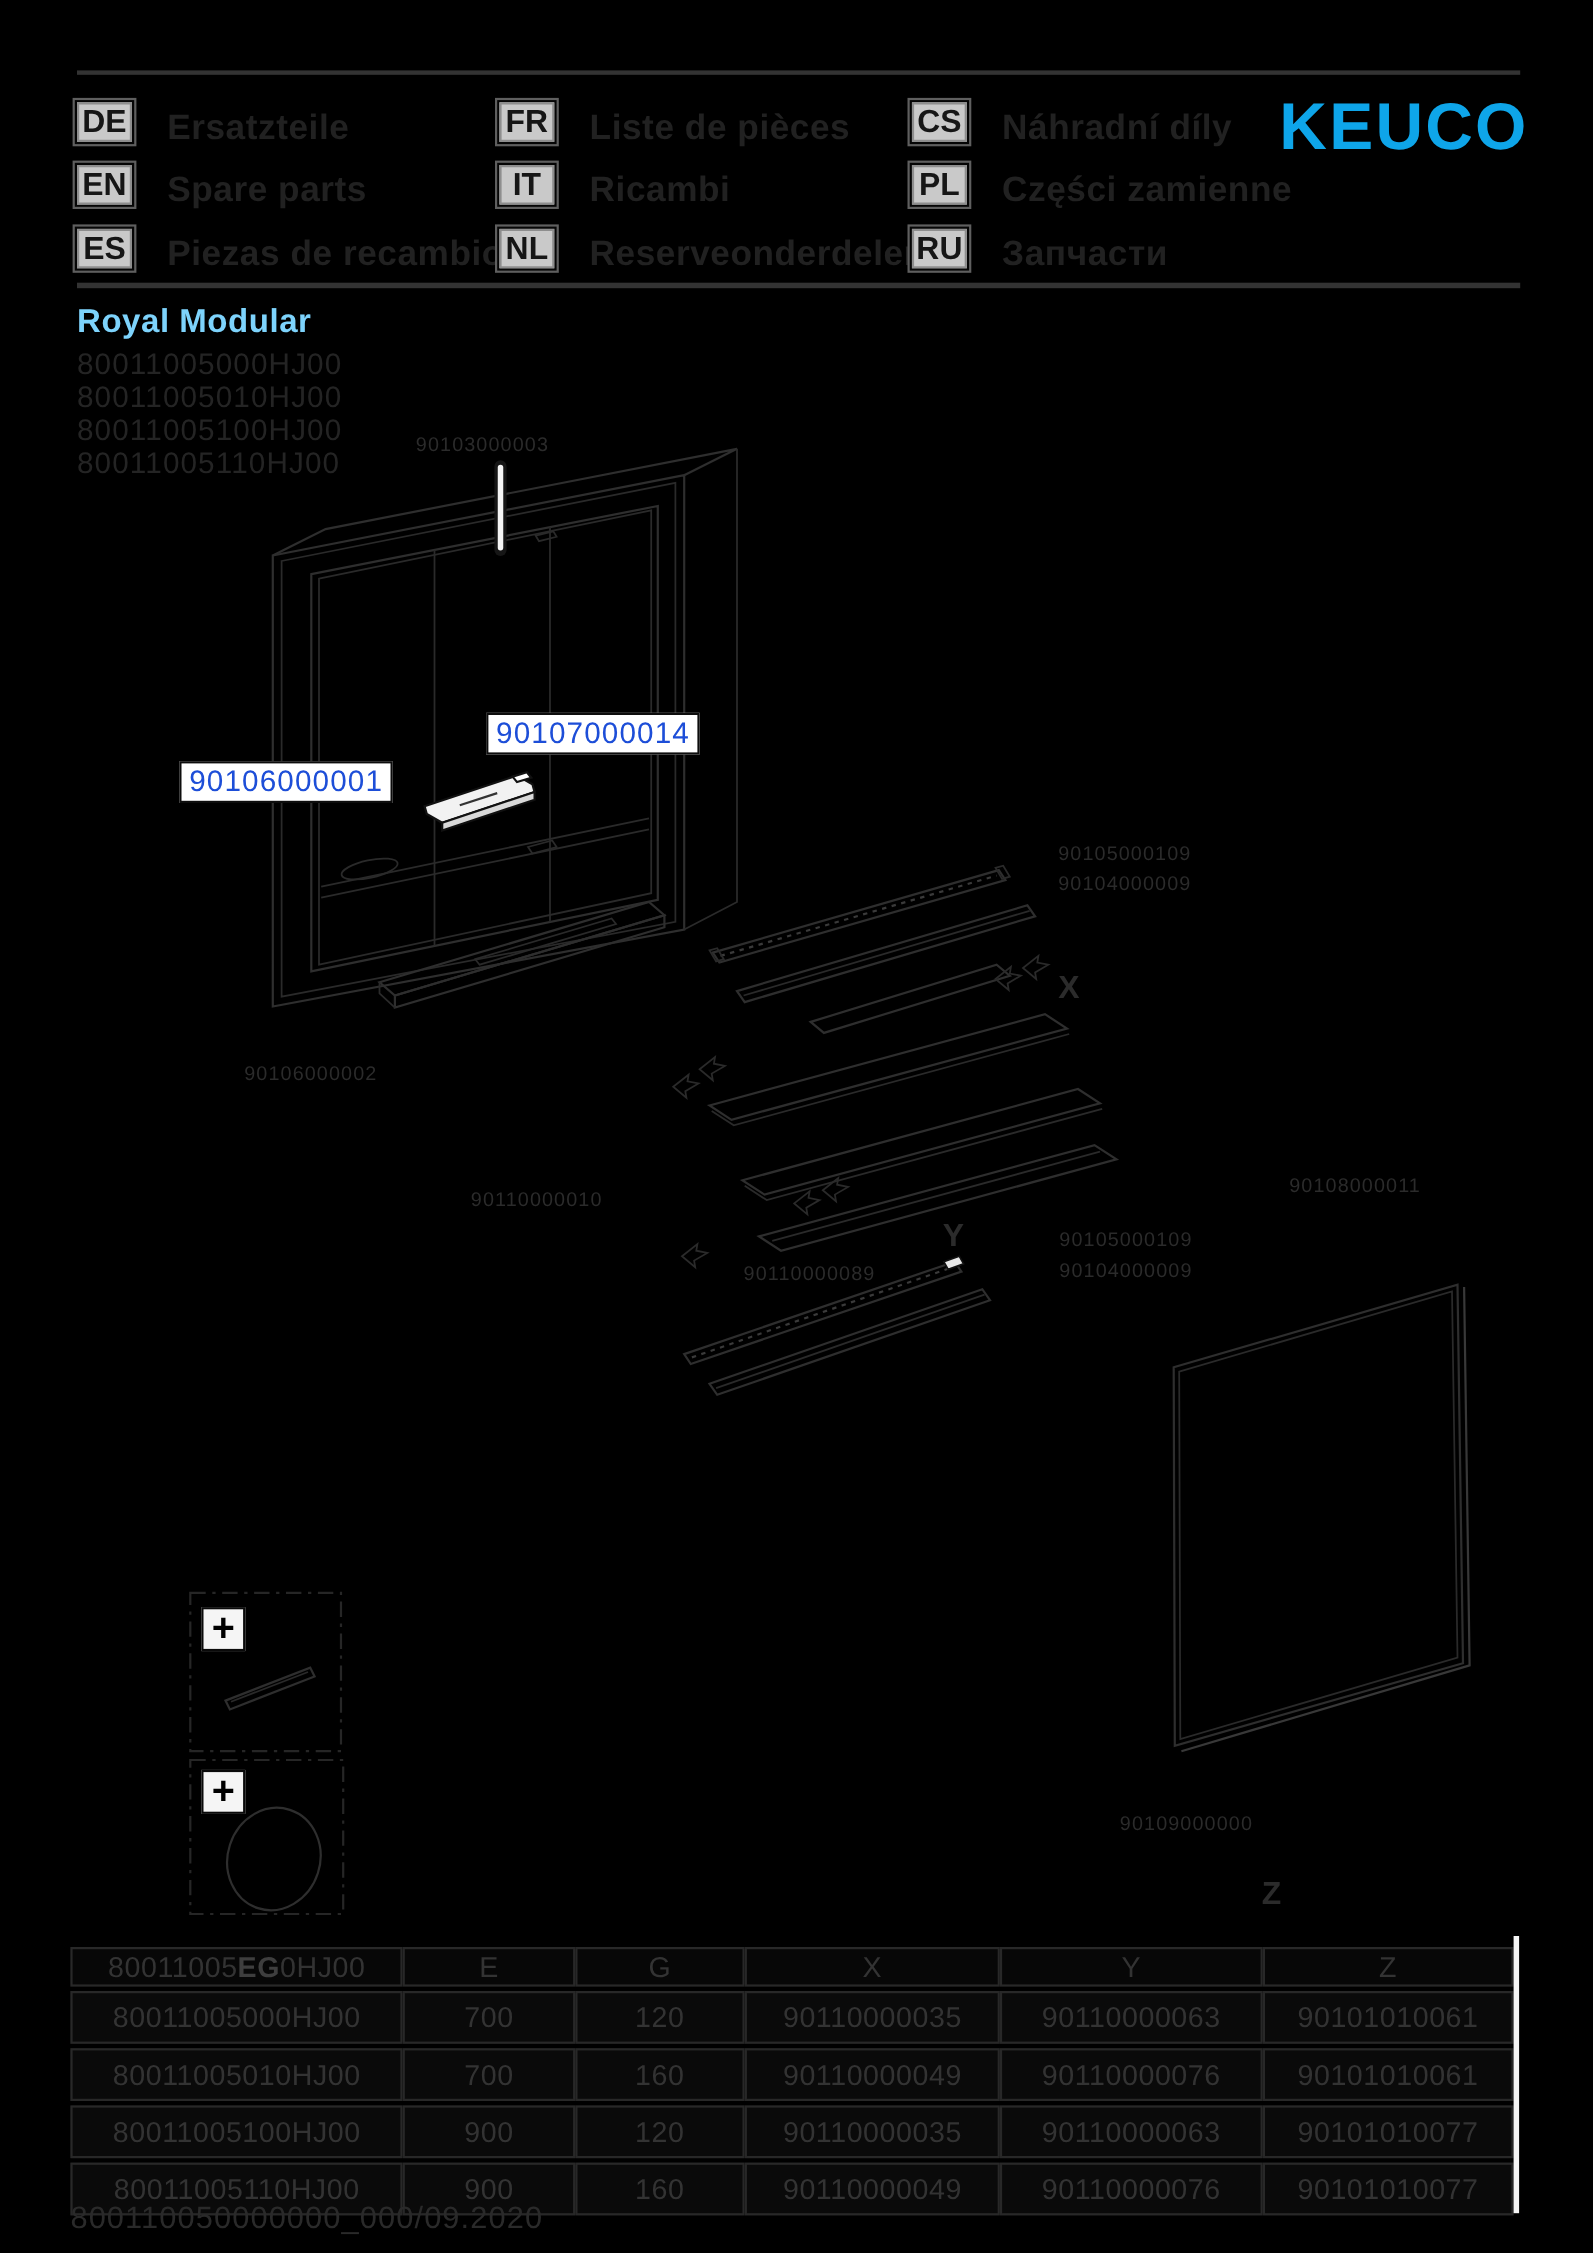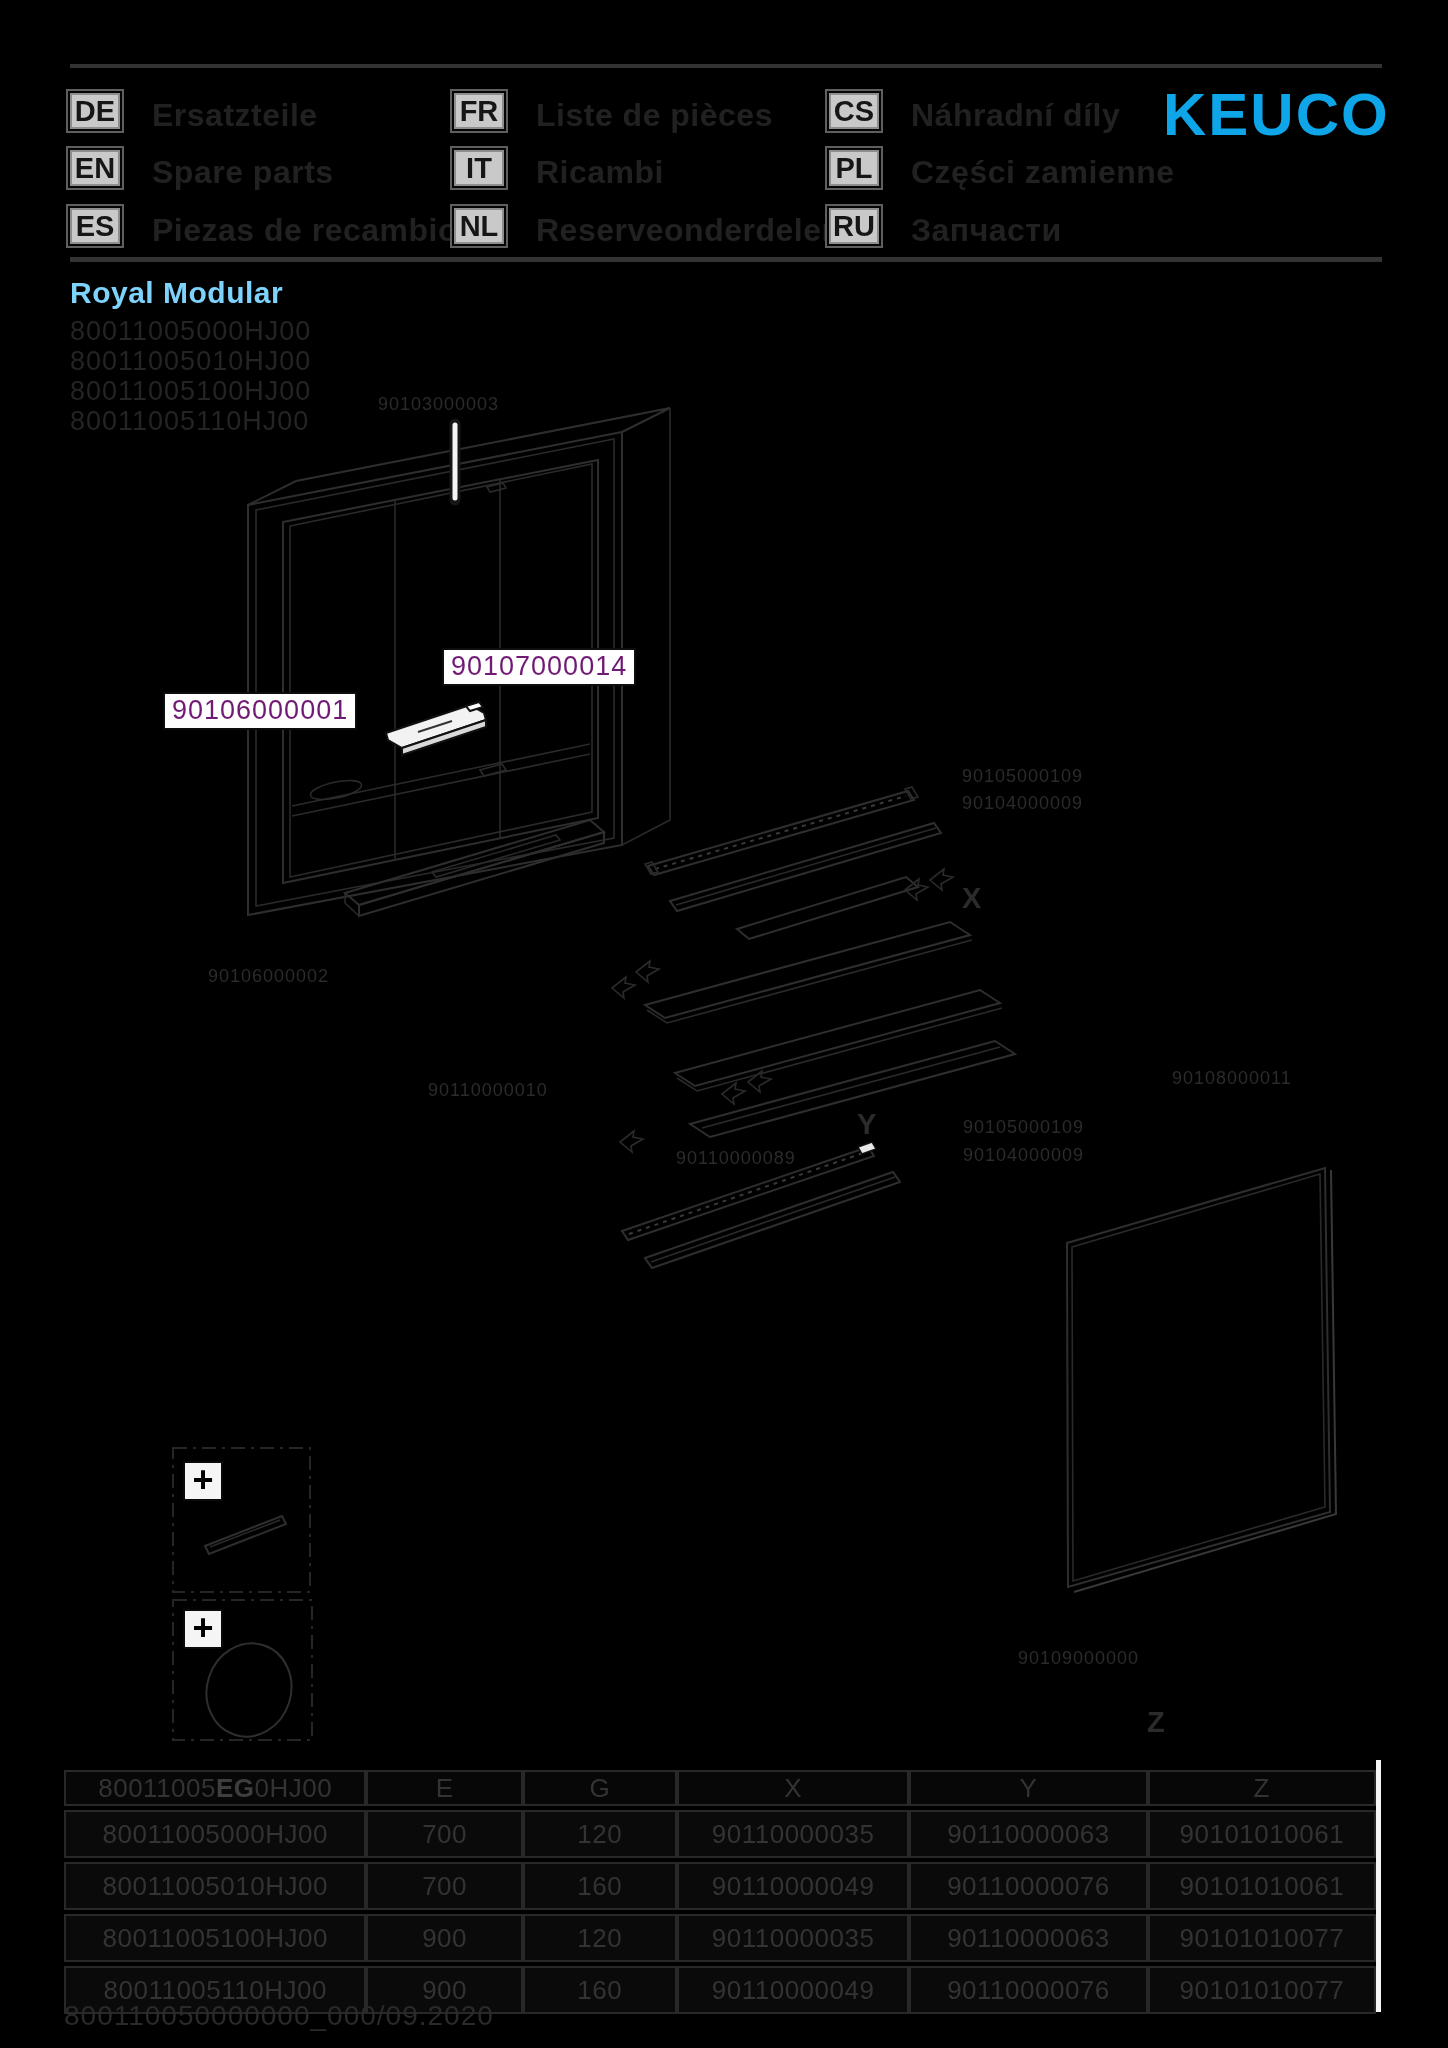--- a/index.html
+++ b/index.html
@@ -36,21 +36,21 @@
   .m0{top:316px;} .m1{top:346px;} .m2{top:376px;} .m3{top:406px;}
 
   svg.diagram{position:absolute;left:0;top:0;}
   .ln{stroke:#2e2e2e;stroke-width:2;fill:none;}
   .lnd{stroke:#2a2a2a;stroke-width:1.6;fill:none;}
   .dashdot{stroke:#262626;stroke-width:2;fill:none;stroke-dasharray:14 6 3 6;}
 
   .dlabel{position:absolute;color:#2b2b2b;font-size:18px;letter-spacing:1px;white-space:nowrap;}
   .marker{font-weight:bold;font-size:29px;}
   .callout{
-    position:absolute;background:#ffffff;color:#701a75;border:2px solid #0d0d0d;
+    position:absolute;background:#ffffff;color:#1d4ed8;border:2px solid #0d0d0d;
     font-size:27px;letter-spacing:1px;padding:1px 7px 2px 7px;white-space:nowrap;
   }
   .plus-box{
     position:absolute;width:36px;height:36px;background:#f5f5f5;border:2px solid #0a0a0a;
     color:#000;font-size:36px;font-weight:bold;text-align:center;line-height:33px;
   }
 
   
   table.parts{
     position:absolute;left:64px;top:1766px;width:1312px;table-layout:fixed;
@@ -200,21 +200,21 @@
 
   <div class="plus-box" style="left:183px;top:1461px;">+</div>
   <div class="plus-box" style="left:183px;top:1609px;">+</div>
 
   <div class="dlabel" style="left:378px;top:394px;">90103000003</div>
   <div class="callout" style="left:442px;top:648px;">90107000014</div>
   <div class="callout" style="left:163px;top:692px;text-align:center;">90106000001</div>
   <div class="dlabel" style="left:962px;top:766px;">90105000109</div>
   <div class="dlabel" style="left:962px;top:793px;">90104000009</div>
   <div class="dlabel marker" style="left:962px;top:882px;">X</div>
-  <div class="dlabel" style="left:208px;top:966px;">90106000002</div>
+  <div class="dlabel" style="left:222px;top:966px;">90106000002</div>
   <div class="dlabel" style="left:428px;top:1080px;">90110000010</div>
   <div class="dlabel" style="left:1172px;top:1068px;">90108000011</div>
   <div class="dlabel marker" style="left:857px;top:1108px;">Y</div>
   <div class="dlabel" style="left:676px;top:1148px;">90110000089</div>
   <div class="dlabel" style="left:963px;top:1117px;">90105000109</div>
   <div class="dlabel" style="left:963px;top:1145px;">90104000009</div>
   <div class="dlabel" style="left:1018px;top:1648px;">90109000000</div>
   <div class="dlabel marker" style="left:1147px;top:1706px;">Z</div>
 
   <table class="parts">

